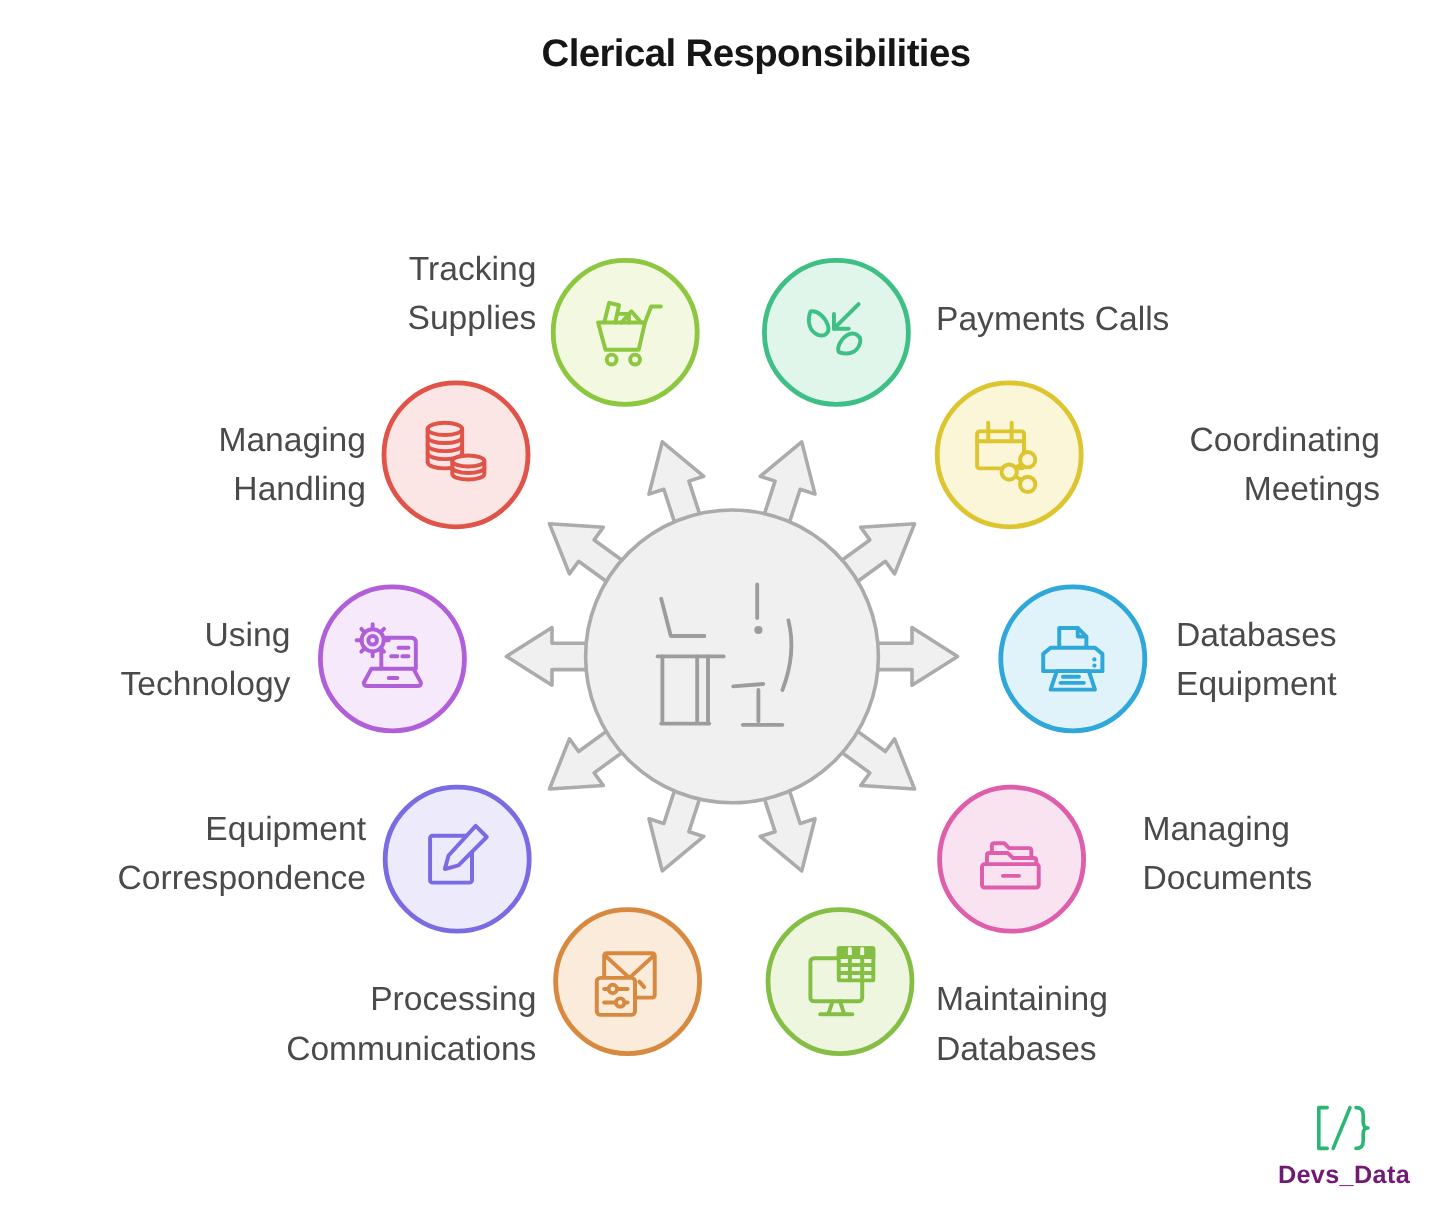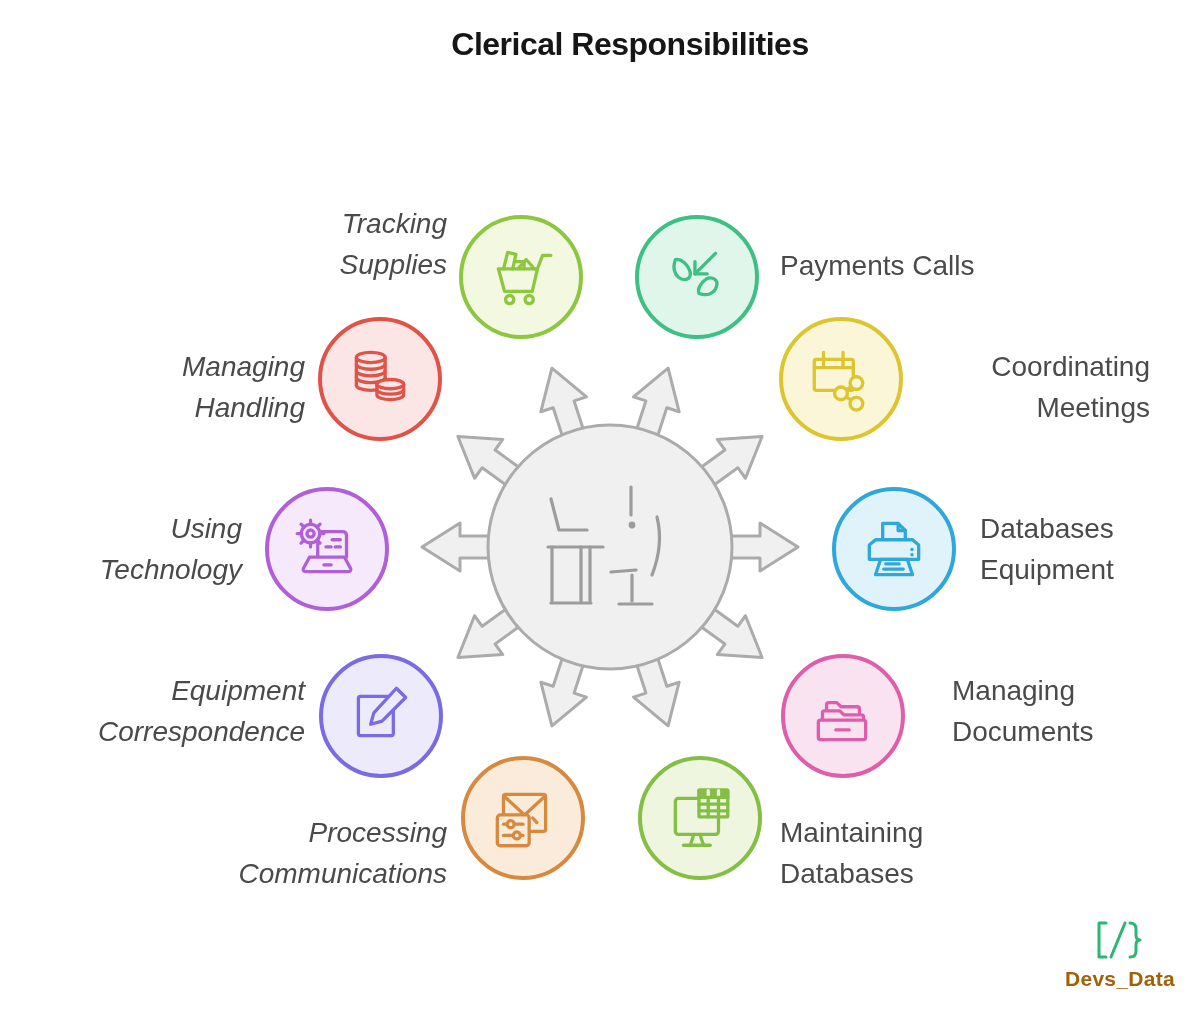--- a/index.html
+++ b/index.html
@@ -5,21 +5,21 @@
   * { margin:0; padding:0; box-sizing:border-box; }
   html,body { width:1200px; height:1020px; }
   body { position:relative; background:#ffffff; font-family:"Liberation Sans", sans-serif; overflow:hidden; }
   .title { position:absolute; left:60px; top:26px; width:1140px; text-align:center;
            font-size:32px; font-weight:bold; letter-spacing:-0.5px; color:#161616; }
   .node { position:absolute; width:124px; height:124px; }
   .circle { width:124px; height:124px; border-radius:50%; border:4px solid currentColor;
             background:var(--bg,#fff); display:flex; align-items:center; justify-content:center; }
   .circle svg { display:block; }
   .label { position:absolute; font-size:28px; line-height:41px; color:#4A4A4A; }
-  .l-r { text-align:right;font-style:italic; }
+  .l-r { text-align:right; }
   .hub { position:absolute; left:410px; top:347px; width:400px; height:400px; }
   .footer { position:absolute; left:1050px; top:920px; width:140px; text-align:center; }
   .brand { font-size:21px; font-weight:bold; letter-spacing:0.3px; margin-top:3px; }
 </style>
 </head>
 <body>
 
 <div class="title">Clerical Responsibilities</div>
 
 <svg class="hub" viewBox="-200 -200 400 400" width="400" height="400">
@@ -195,14 +195,14 @@
   </div>
 </div>
 <div class="label" style="left:780px; top:812px; width:200px;">Maintaining Databases</div>
 
 <div class="footer">
   <svg width="50" height="40" viewBox="0 0 50 40" fill="none" stroke="currentColor" stroke-width="3" stroke-linecap="round" stroke-linejoin="round" style="color:#2BB673">
     <path d="M11,3 H4 V37 H11"></path>
     <path d="M16,37 L30,3"></path>
     <path d="M35,3 Q41,3 41,9 V15 Q41,20 45,20 Q41,20 41,25 V31 Q41,37 35,37"></path>
   </svg>
-  <div class="brand" style="color:#a16207">Devs_Data</div>
+  <div class="brand" style="color:#701a75">Devs_Data</div>
 </div>
 
 </body></html>

